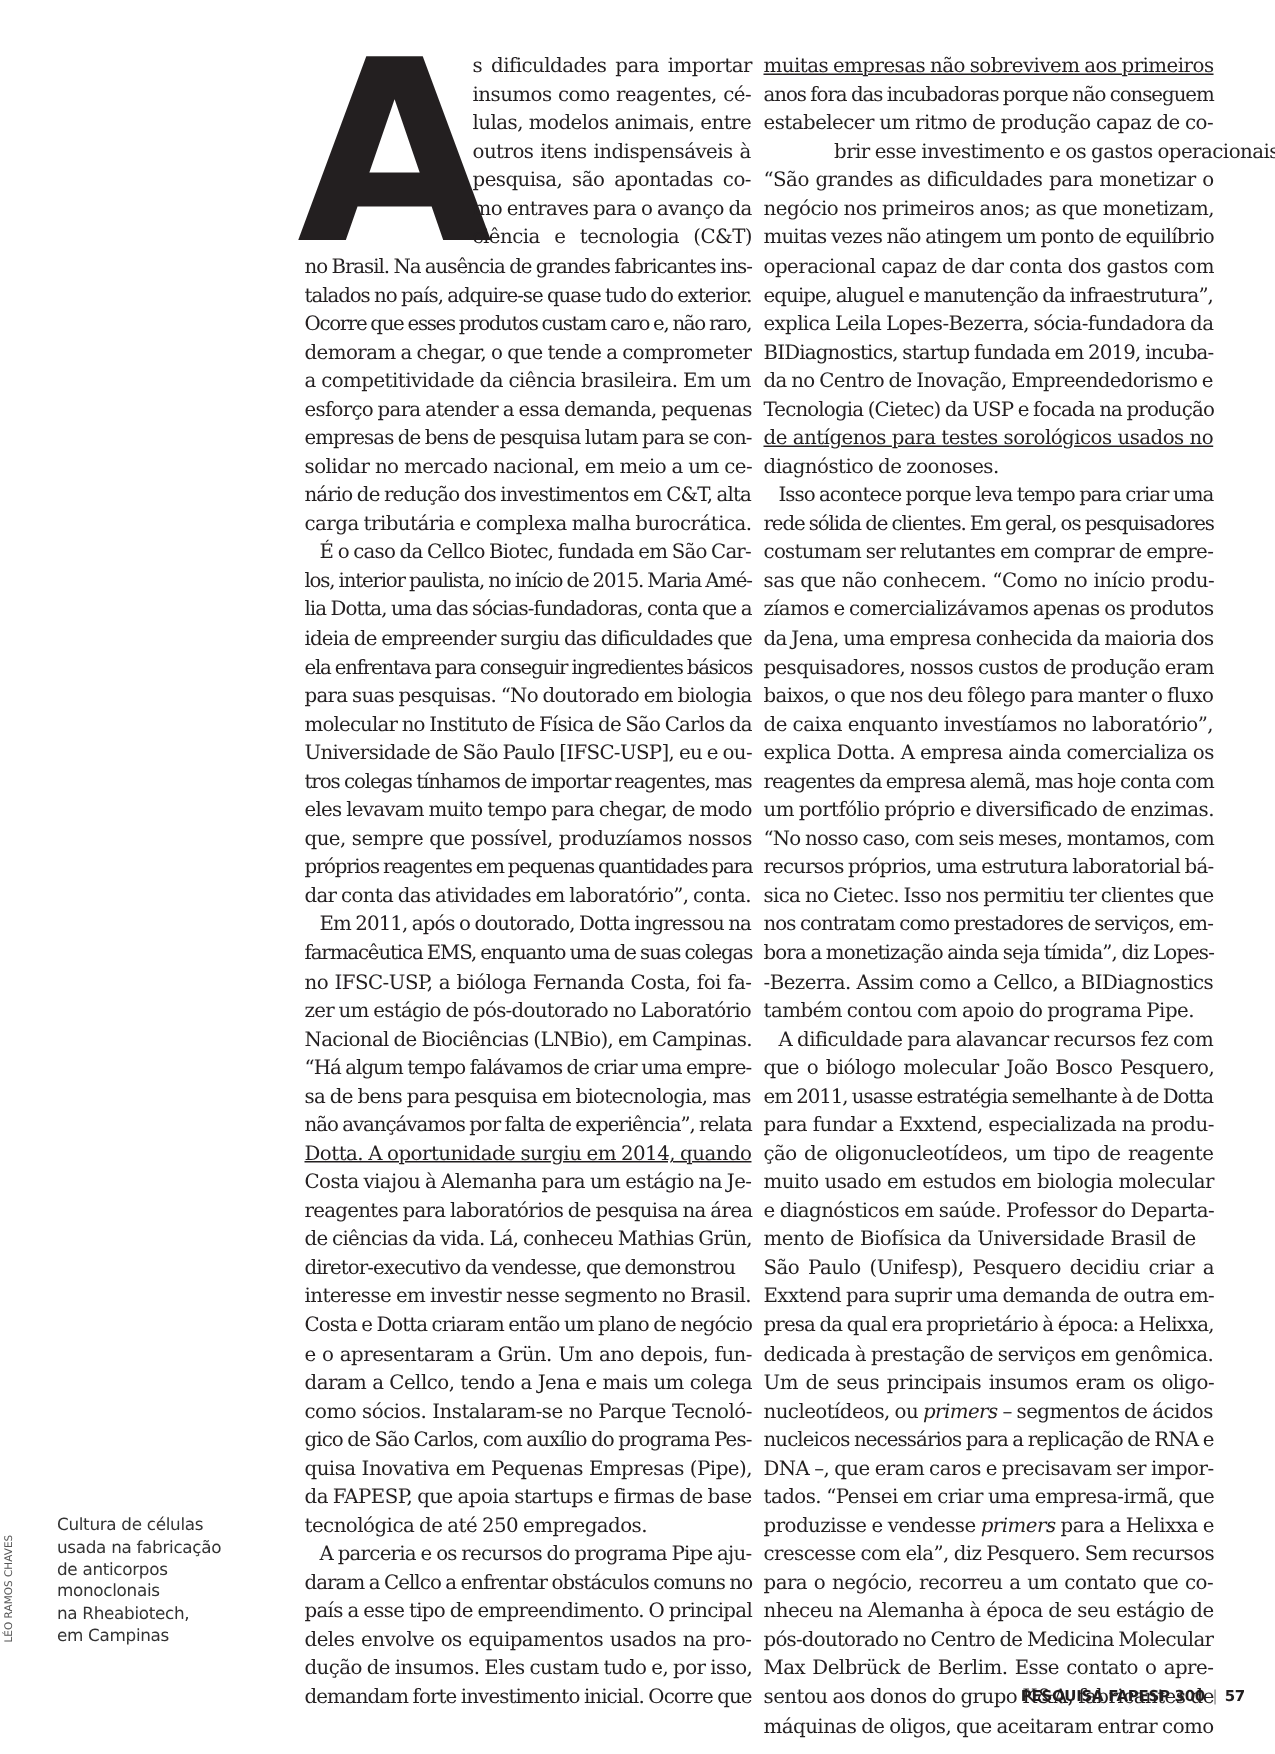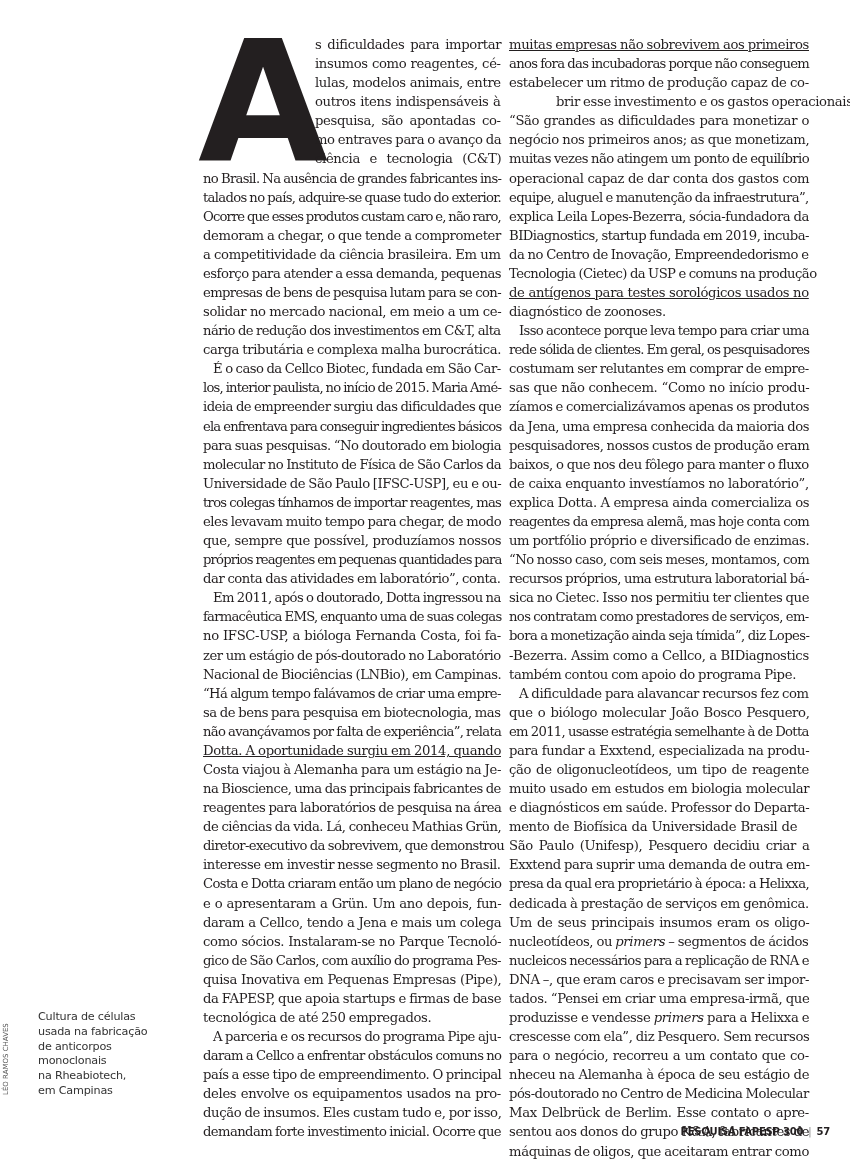--- a/index.html
+++ b/index.html
@@ -65,44 +65,44 @@
     <span class="line" style="display: block; text-align: left; text-align-last: left; letter-spacing: -0.89px;">Ocorre que esses produtos custam caro e, não raro,</span>
     <span class="line" style="display: block; text-align: left; text-align-last: left; letter-spacing: -0.373256px;">demoram a chegar, o que tende a comprometer</span>
     <span class="line" style="display: block; text-align: left; text-align-last: left; word-spacing: -0.266667px;">a competitividade da ciência brasileira. Em um</span>
     <span class="line" style="display: block; text-align: left; text-align-last: left; letter-spacing: -0.483333px;">esforço para atender a essa demanda, pequenas</span>
     <span class="line" style="display: block; text-align: left; text-align-last: left; letter-spacing: -0.626596px;">empresas de bens de pesquisa lutam para se con-</span>
     <span class="line" style="display: block; text-align: left; text-align-last: left; word-spacing: -0.225px;">solidar no mercado nacional, em meio a um ce-</span>
     <span class="line" style="display: block; text-align: left; text-align-last: left; letter-spacing: -0.584043px;">nário de redução dos investimentos em C&amp;T, alta</span>
     <span class="line last" style="display: block; text-align: left; text-align-last: left;">carga tributária e complexa malha burocrática.</span>
     <span class="line indent" style="display: block; text-align: left; text-align-last: left; letter-spacing: -0.545652px;">É o caso da Cellco Biotec, fundada em São Car-</span>
     <span class="line" style="display: block; text-align: left; text-align-last: left; letter-spacing: -0.80283px;">los, interior paulista, no início de 2015. Maria Amé-</span>
+    <span class="line" style="display: block; text-align: left; text-align-last: left; letter-spacing: -0.635714px;">lia Dotta, uma das sócias-fundadoras, conta que a</span>
     <span class="line" style="display: block; text-align: left; text-align-last: left; letter-spacing: -0.541489px;">ideia de empreender surgiu das dificuldades que</span>
     <span class="line" style="display: block; text-align: left; text-align-last: left; letter-spacing: -0.83px;">ela enfrentava para conseguir ingredientes básicos</span>
     <span class="line" style="display: block; text-align: left; text-align-last: left; letter-spacing: -0.480435px;">para suas pesquisas. “No doutorado em biologia</span>
     <span class="line" style="display: block; text-align: left; text-align-last: left; letter-spacing: -0.554082px;">molecular no Instituto de Física de São Carlos da</span>
     <span class="line" style="display: block; text-align: left; text-align-last: left; letter-spacing: -0.436957px;">Universidade de São Paulo [IFSC-USP], eu e ou-</span>
     <span class="line" style="display: block; text-align: left; text-align-last: left; letter-spacing: -0.725px;">tros colegas tínhamos de importar reagentes, mas</span>
     <span class="line" style="display: block; text-align: left; text-align-last: left; letter-spacing: -0.483333px;">eles levavam muito tempo para chegar, de modo</span>
     <span class="line" style="display: block; text-align: left; text-align-last: left; word-spacing: 0.2px;">que, sempre que possível, produzíamos nossos</span>
     <span class="line" style="display: block; text-align: left; text-align-last: left; letter-spacing: -0.839362px;">próprios reagentes em pequenas quantidades para</span>
     <span class="line last" style="display: block; text-align: left; text-align-last: left; letter-spacing: -0.454167px;">dar conta das atividades em laboratório”, conta.</span>
     <span class="line indent" style="display: block; text-align: left; text-align-last: left; letter-spacing: -0.616667px;">Em 2011, após o doutorado, Dotta ingressou na</span>
     <span class="line" style="display: block; text-align: left; text-align-last: left; letter-spacing: -0.763043px;">farmacêutica EMS, enquanto uma de suas colegas</span>
     <span class="line" style="display: block; text-align: left; text-align-last: left; word-spacing: 0.4px;">no IFSC-USP, a bióloga Fernanda Costa, foi fa-</span>
     <span class="line" style="display: block; text-align: left; text-align-last: left; letter-spacing: -0.480435px;">zer um estágio de pós-doutorado no Laboratório</span>
     <span class="line" style="display: block; text-align: left; text-align-last: left; letter-spacing: -0.416667px;">Nacional de Biociências (LNBio), em Campinas.</span>
     <span class="line" style="display: block; text-align: left; text-align-last: left; letter-spacing: -0.638889px;">“Há algum tempo falávamos de criar uma empre-</span>
     <span class="line" style="display: block; text-align: left; text-align-last: left; letter-spacing: -0.458696px;">sa de bens para pesquisa em biotecnologia, mas</span>
     <span class="line" style="display: block; text-align: left; text-align-last: left; letter-spacing: -0.696939px;">não avançávamos por falta de experiência”, relata</span>
     <span class="line" style="display: block; text-align: left; text-align-last: left; word-spacing: -0.433333px; text-decoration: underline;">Dotta. A oportunidade surgiu em 2014, quando</span>
     <span class="line" style="display: block; text-align: left; text-align-last: left; letter-spacing: -0.371739px;">Costa viajou à Alemanha para um estágio na Je-</span>
-    <span class="line" style="display: block; text-align: left; text-align-last: left; letter-spacing: -0.5375px;">na Bioscience, uma das principais fabricantes de</span>
     <span class="line" style="display: block; text-align: left; text-align-last: left; letter-spacing: -0.47766px;">reagentes para laboratórios de pesquisa na área</span>
     <span class="line" style="display: block; text-align: left; text-align-last: left; letter-spacing: -0.47766px;">de ciências da vida. Lá, conheceu Mathias Grün,</span>
-    <span class="line" style="display: block; text-align: left; text-align-last: left; letter-spacing: -0.632609px;">diretor-executivo da sobrevivem, que demonstrou</span>
+    <span class="line" style="display: block; text-align: left; text-align-last: left; letter-spacing: -0.632609px;">diretor-executivo da vendesse, que demonstrou</span>
     <span class="line" style="display: block; text-align: left; text-align-last: left; letter-spacing: -0.392553px;">interesse em investir nesse segmento no Brasil.</span>
     <span class="line" style="display: block; text-align: left; text-align-last: left; letter-spacing: -0.626596px;">Costa e Dotta criaram então um plano de negócio</span>
     <span class="line" style="display: block; text-align: left; text-align-last: left; word-spacing: 0.4px;">e o apresentaram a Grün. Um ano depois, fun-</span>
     <span class="line" style="display: block; text-align: left; text-align-last: left; word-spacing: 0.0666667px;">daram a Cellco, tendo a Jena e mais um colega</span>
     <span class="line" style="display: block; text-align: left; text-align-last: left; word-spacing: 0.2px;">como sócios. Instalaram-se no Parque Tecnoló-</span>
     <span class="line" style="display: block; text-align: left; text-align-last: left; letter-spacing: -0.6px;">gico de São Carlos, com auxílio do programa Pes-</span>
     <span class="line" style="display: block; text-align: left; text-align-last: left; word-spacing: 0.2px;">quisa Inovativa em Pequenas Empresas (Pipe),</span>
     <span class="line" style="display: block; text-align: left; text-align-last: left;">da FAPESP, que apoia startups e firmas de base</span>
     <span class="line last" style="display: block; text-align: left; text-align-last: left;">tecnológica de até 250 empregados.</span>
     <span class="line indent" style="display: block; text-align: left; text-align-last: left; letter-spacing: -0.502174px;">A parceria e os recursos do programa Pipe aju-</span>
@@ -118,21 +118,21 @@
     <span class="line" style="display: block; text-align: left; text-align-last: left; word-spacing: -0.314286px;">estabelecer um ritmo de produção capaz de co-</span>
     <span class="line" style="display: block; text-align: left; text-align-last: left; margin-left: 47px;">brir esse investimento e os gastos operacionais.</span>
     <span class="line" style="display: block; text-align: left; text-align-last: left; word-spacing: 0.566667px;">“São grandes as dificuldades para monetizar o</span>
     <span class="line" style="display: block; text-align: left; text-align-last: left; word-spacing: -0.266667px;">negócio nos primeiros anos; as que monetizam,</span>
     <span class="line" style="display: block; text-align: left; text-align-last: left; letter-spacing: -0.541489px;">muitas vezes não atingem um ponto de equilíbrio</span>
     <span class="line" style="display: block; text-align: left; text-align-last: left; word-spacing: -0.0285714px;">operacional capaz de dar conta dos gastos com</span>
     <span class="line" style="display: block; text-align: left; text-align-last: left; letter-spacing: -0.6px;">equipe, aluguel e manutenção da infraestrutura”,</span>
     <span class="line" style="display: block; text-align: left; text-align-last: left; letter-spacing: -0.41383px;">explica Leila Lopes-Bezerra, sócia-fundadora da</span>
     <span class="line" style="display: block; text-align: left; text-align-last: left; letter-spacing: -0.541489px;">BIDiagnostics, startup fundada em 2019, incuba-</span>
     <span class="line" style="display: block; text-align: left; text-align-last: left; letter-spacing: -0.463636px;">da no Centro de Inovação, Empreendedorismo e</span>
-    <span class="line" style="display: block; text-align: left; text-align-last: left; letter-spacing: -0.562766px;">Tecnologia (Cietec) da USP e comuns na produção</span>
+    <span class="line" style="display: block; text-align: left; text-align-last: left; letter-spacing: -0.562766px;">Tecnologia (Cietec) da USP e focada na produção</span>
     <span class="line" style="display: block; text-align: left; text-align-last: left; word-spacing: 0.0666667px; text-decoration: underline;">de antígenos para testes sorológicos usados no</span>
     <span class="line last" style="display: block; text-align: left; text-align-last: left;">diagnóstico de zoonoses.</span>
     <span class="line indent" style="display: block; text-align: left; text-align-last: left; letter-spacing: -0.654348px;">Isso acontece porque leva tempo para criar uma</span>
     <span class="line" style="display: block; text-align: left; text-align-last: left; letter-spacing: -0.761765px;">rede sólida de clientes. Em geral, os pesquisadores</span>
     <span class="line" style="display: block; text-align: left; text-align-last: left; letter-spacing: -0.463636px;">costumam ser relutantes em comprar de empre-</span>
     <span class="line" style="display: block; text-align: left; text-align-last: left; word-spacing: 0.257143px;">sas que não conhecem. “Como no início produ-</span>
     <span class="line" style="display: block; text-align: left; text-align-last: left; letter-spacing: -0.461111px;">zíamos e comercializávamos apenas os produtos</span>
     <span class="line" style="display: block; text-align: left; text-align-last: left; letter-spacing: -0.438889px;">da Jena, uma empresa conhecida da maioria dos</span>
     <span class="line" style="display: block; text-align: left; text-align-last: left; letter-spacing: -0.416667px;">pesquisadores, nossos custos de produção eram</span>
     <span class="line" style="display: block; text-align: left; text-align-last: left; letter-spacing: -0.433333px;">baixos, o que nos deu fôlego para manter o fluxo</span>

